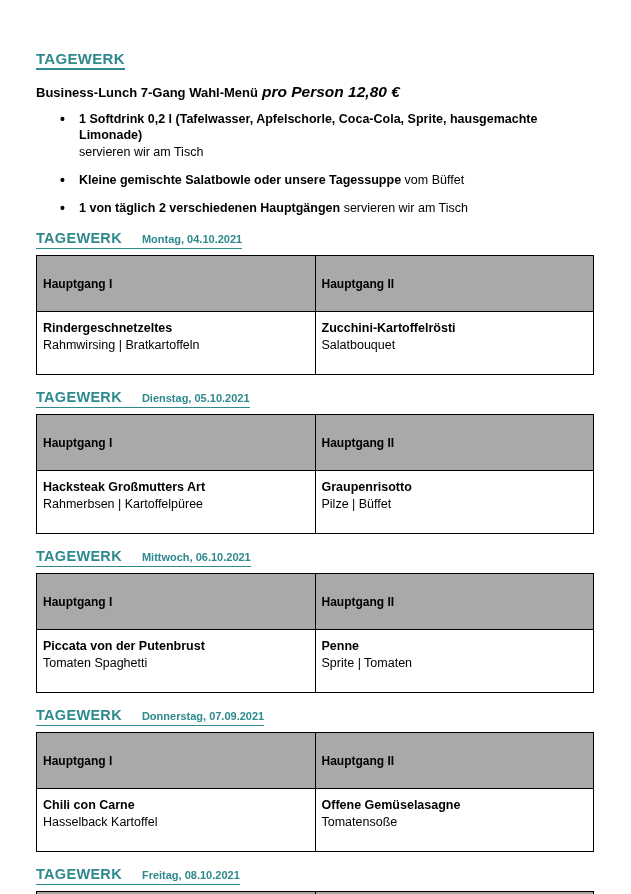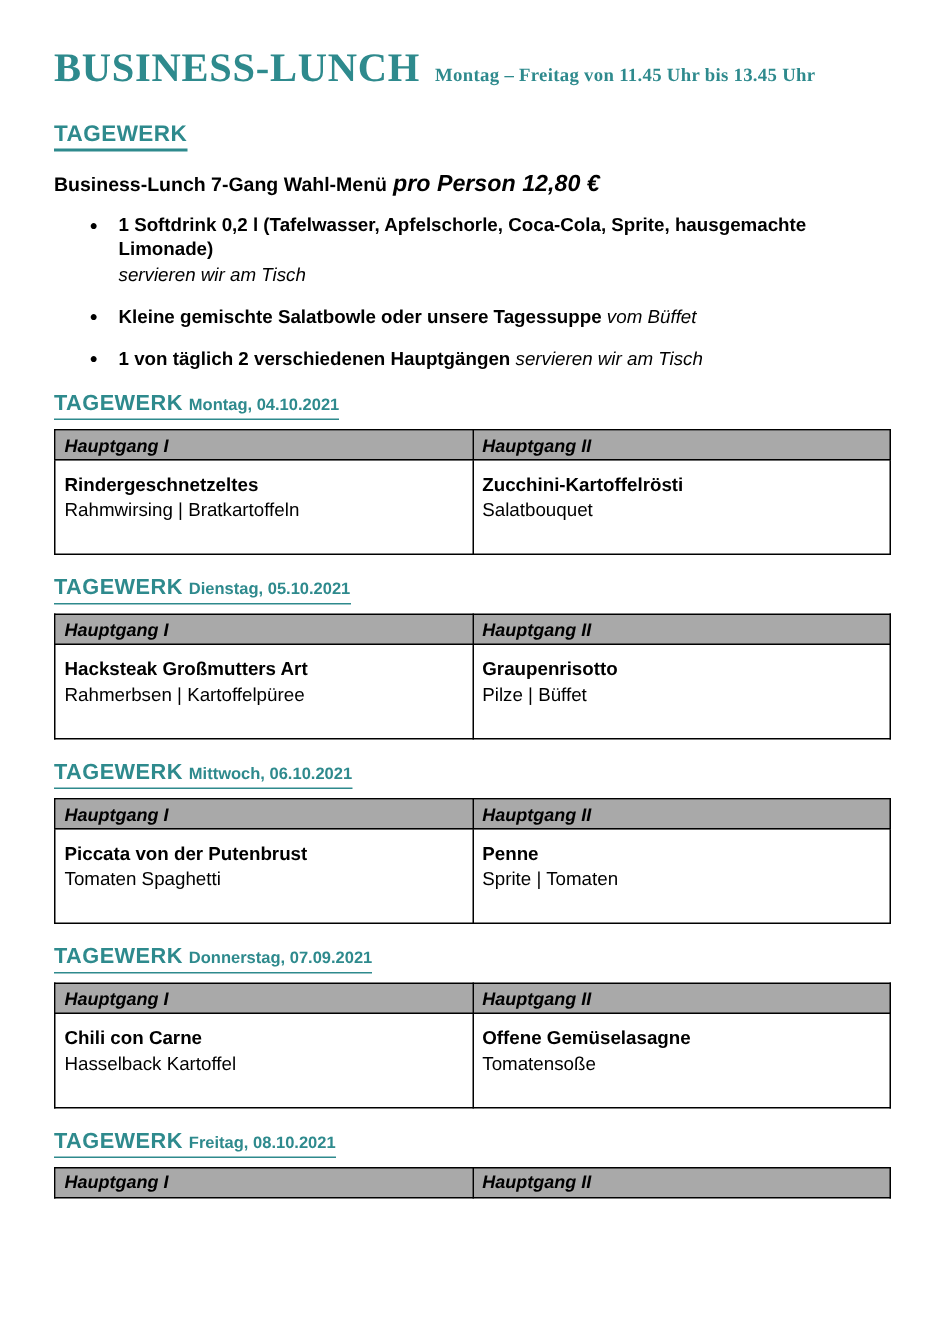--- a/index.html
+++ b/index.html
@@ -32,58 +32,54 @@
 
   ul.bullets{list-style:none;margin:10px 0 0 0;padding:0 0 0 24px;}
   ul.bullets li{
     position:relative;padding-left:19px;margin-bottom:12px;
     font-size:12.5px;line-height:1.3;
   }
   ul.bullets li::before{
     content:"\2022";position:absolute;left:0;top:-1px;font-size:14px;font-weight:bold;
   }
   .b-main{font-weight:bold;}
-  .b-note{font-style:italic;font-weight:normal;}
+  .b-note{font-weight:normal;}
   .b-note.block{display:block;}
 
   
   .day-section{margin-top:13px;}
   .day-heading{
     display:inline-block;color:#2e8a8d;
     border-bottom:1.5px solid #2e8a8d;padding-bottom:1px;
     line-height:1.1;white-space:nowrap;
   }
   .day-heading .dh-main{font-size:14.5px;font-weight:bold;letter-spacing:.3px;}
-  .day-heading .dh-date{font-size:11px;font-weight:bold;margin-left:4px;}
+  .day-heading .dh-date{font-size:11px;font-weight:bold;margin-left:20px;}
 
   table.menu{
     width:100%;border-collapse:collapse;margin-top:6px;
     table-layout:fixed;
   }
   table.menu td{border:1px solid #000;}
   table.menu td.hdr{
-    background:#a9a9a9;font-weight:bold;font-style:italic;
-    font-size:12px;padding:2px 6px;height:15px;margin-left:40px;
+    background:#a9a9a9;font-weight:bold;
+    font-size:12px;padding:20px 6px;height:15px;margin-left:40px;
   }
   table.menu td.body{
     vertical-align:top;padding:8px 6px 6px 6px;height:48px;
     font-size:12.5px;line-height:1.35;
   }
   .dish-title{font-weight:bold;}
   .dish-side{font-weight:normal;}
 </style>
 </head>
 <body>
 
 <div class="page">
 
-  <div class="title-row">
-    <span class="doc-title">BUSINESS-LUNCH</span>
-    <span class="doc-subtitle">Montag – Freitag von 11.45 Uhr bis 13.45 Uhr</span>
-  </div>
 
   <div>
     <span class="main-heading">TAGEWERK</span>
   </div>
   <div class="intro-line">
     <span>Business-Lunch 7-Gang Wahl-Menü</span><span class="intro-price">pro Person 12,80 €</span>
   </div>
 
   <ul class="bullets">
     <li>

